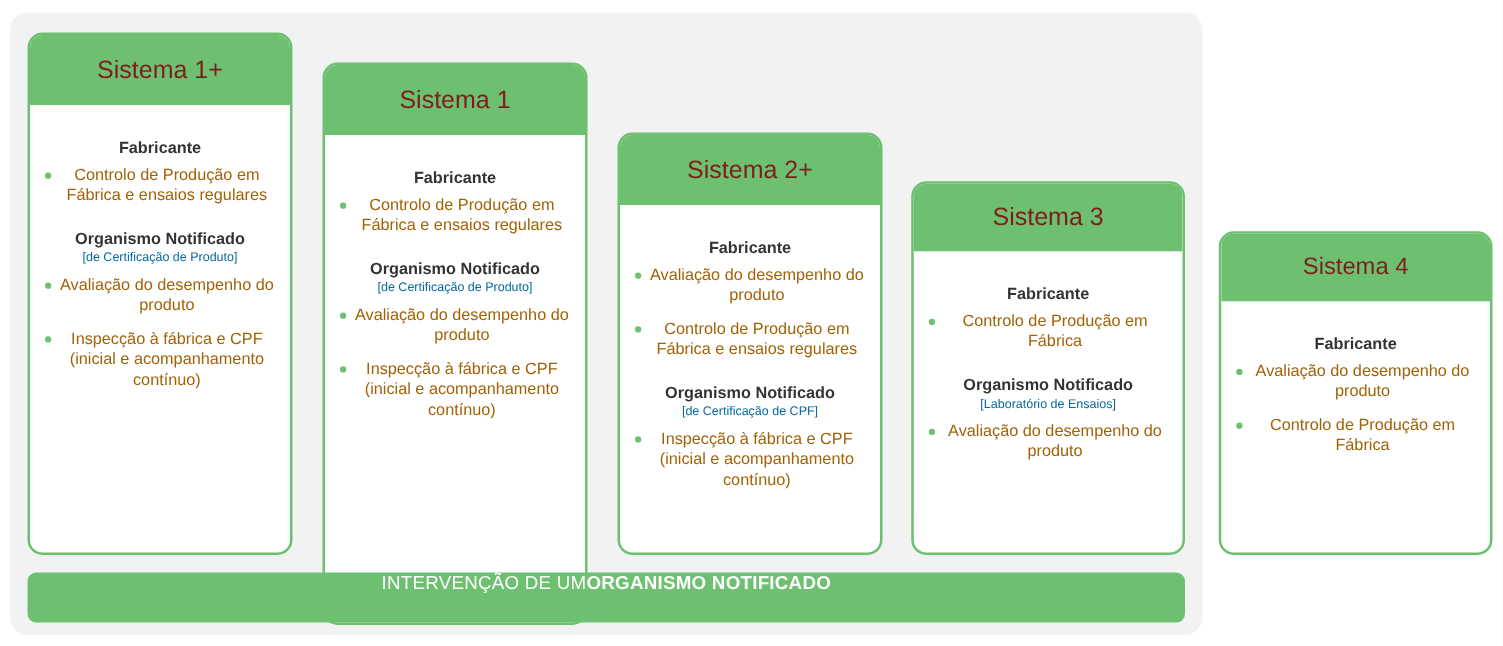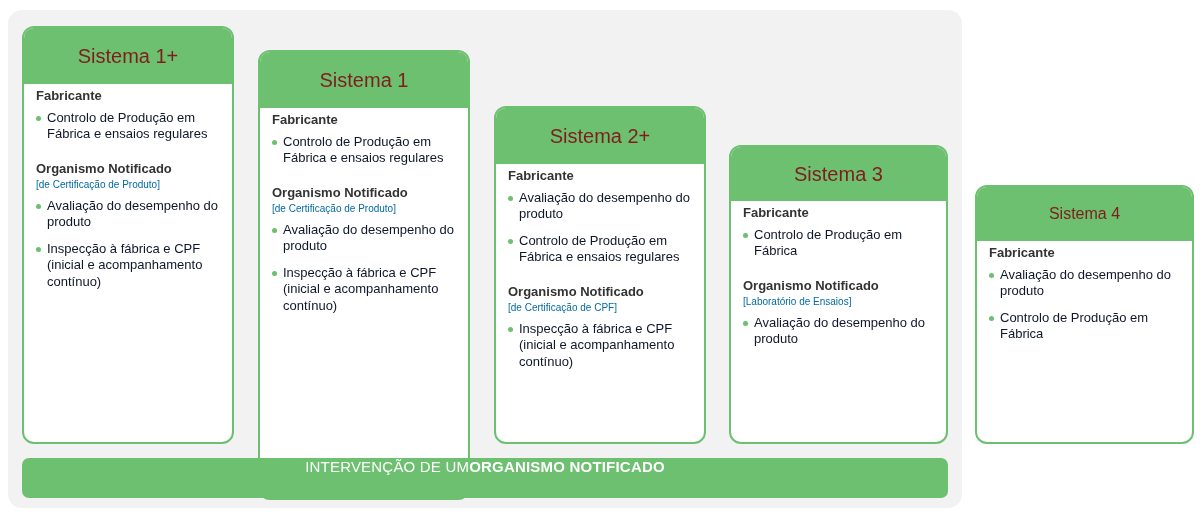--- a/index.html
+++ b/index.html
@@ -41,42 +41,43 @@
     background: #6cc070;
     color: #7f1d1d;
     text-align: center;
     font-weight: normal;
     box-sizing: border-box;
     display: flex;
     align-items: center;
     justify-content: center;
   }
   .card-body {
-    padding: 2px 12px 8px 12px;
+    padding: 24px 12px 8px 12px;
     box-sizing: border-box;
+    text-align: center;
   }
   .sec-title {
     font-weight: bold;
     color: #333333;
     font-size: 13px;
     margin: 2px 0 6px 0;
     line-height: 1.2;
   }
   .sec-sub {
     color: #0369a1;
     font-size: 10px;
     margin: -3px 0 6px 0;
     line-height: 1.25;
   }
   .bullet {
     position: relative;
     padding-left: 11px;
     margin: 0 0 10px 0;
     font-size: 13px;
-    color: #0f172a;
+    color: #a16207;
     line-height: 1.27;
   }
   .bullet::before {
     content: "";
     position: absolute;
     left: 0;
     top: 6px;
     width: 5px;
     height: 5px;
     border-radius: 50%;
@@ -161,21 +162,21 @@
       <div class="sec-title">Fabricante</div>
       <div class="bullet">Controlo de Produção em Fábrica</div>
       <div class="spacer-sm"></div>
       <div class="sec-title">Organismo Notificado</div>
       <div class="sec-sub">[Laboratório de Ensaios]</div>
       <div class="bullet">Avaliação do desempenho do produto</div>
     </div>
   </div>
 
   <div class="card" style="left:975px; top:185px; width:219px; height:259px;">
-    <div class="card-header" style="height:54px; font-size:16px;">
+    <div class="card-header" style="height:54px; font-size:19px;">
       <span>Sistema 4</span>
     </div>
     <div class="card-body">
       <div class="sec-title">Fabricante</div>
       <div class="bullet">Avaliação do desempenho do produto</div>
       <div class="bullet">Controlo de Produção em Fábrica</div>
     </div>
   </div>
 
   <div class="footer-bar">

